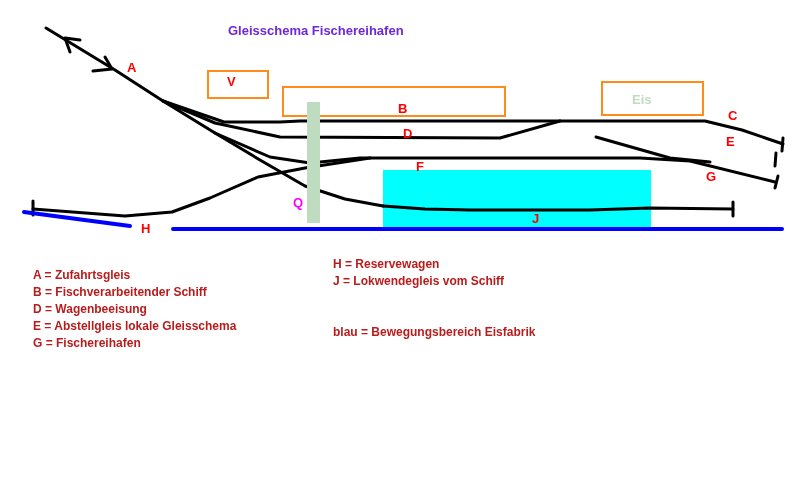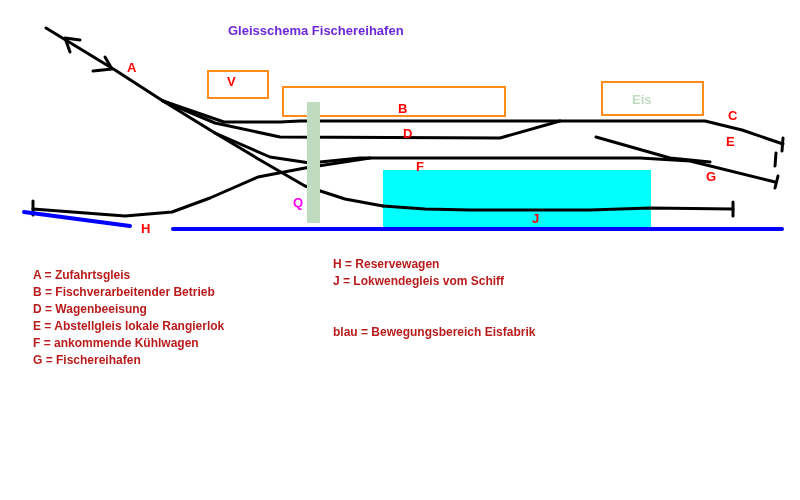--- a/index.html
+++ b/index.html
@@ -63,24 +63,23 @@
   <text class="lbl" x="726" y="146" fill="#ff0000">E</text>
   <text class="lbl" x="416" y="171" fill="#ff0000">F</text>
   <text class="lbl" x="706" y="181" fill="#ff0000">G</text>
   <text class="lbl" x="293" y="207" fill="#ff00ff">Q</text>
   <text class="lbl" x="532" y="223" fill="#ff0000">J</text>
   <text class="lbl" x="141" y="233" fill="#ff0000">H</text>
 </svg>
 
 <div class="legend" id="legend-left">
   <div>A = Zufahrtsgleis</div>
-  <div>B = Fischverarbeitender Betrieb</div>
+  <div>B = Fischverarbeitender Schiff</div>
   <div>D = Wagenbeeisung</div>
-  <div>E = Abstellgleis lokale Rangierlok</div>
-  <div>F = ankommende Kühlwagen</div>
+  <div>E = Abstellgleis lokale Gleisschema</div>
   <div>G = Fischereihafen</div>
 </div>
 
 <div class="legend" id="legend-right">
   <div>H = Reservewagen</div>
   <div>J = Lokwendegleis vom Schiff</div>
   <div></div>
   <div></div>
   <div>blau = Bewegungsbereich Eisfabrik</div>
 </div>

